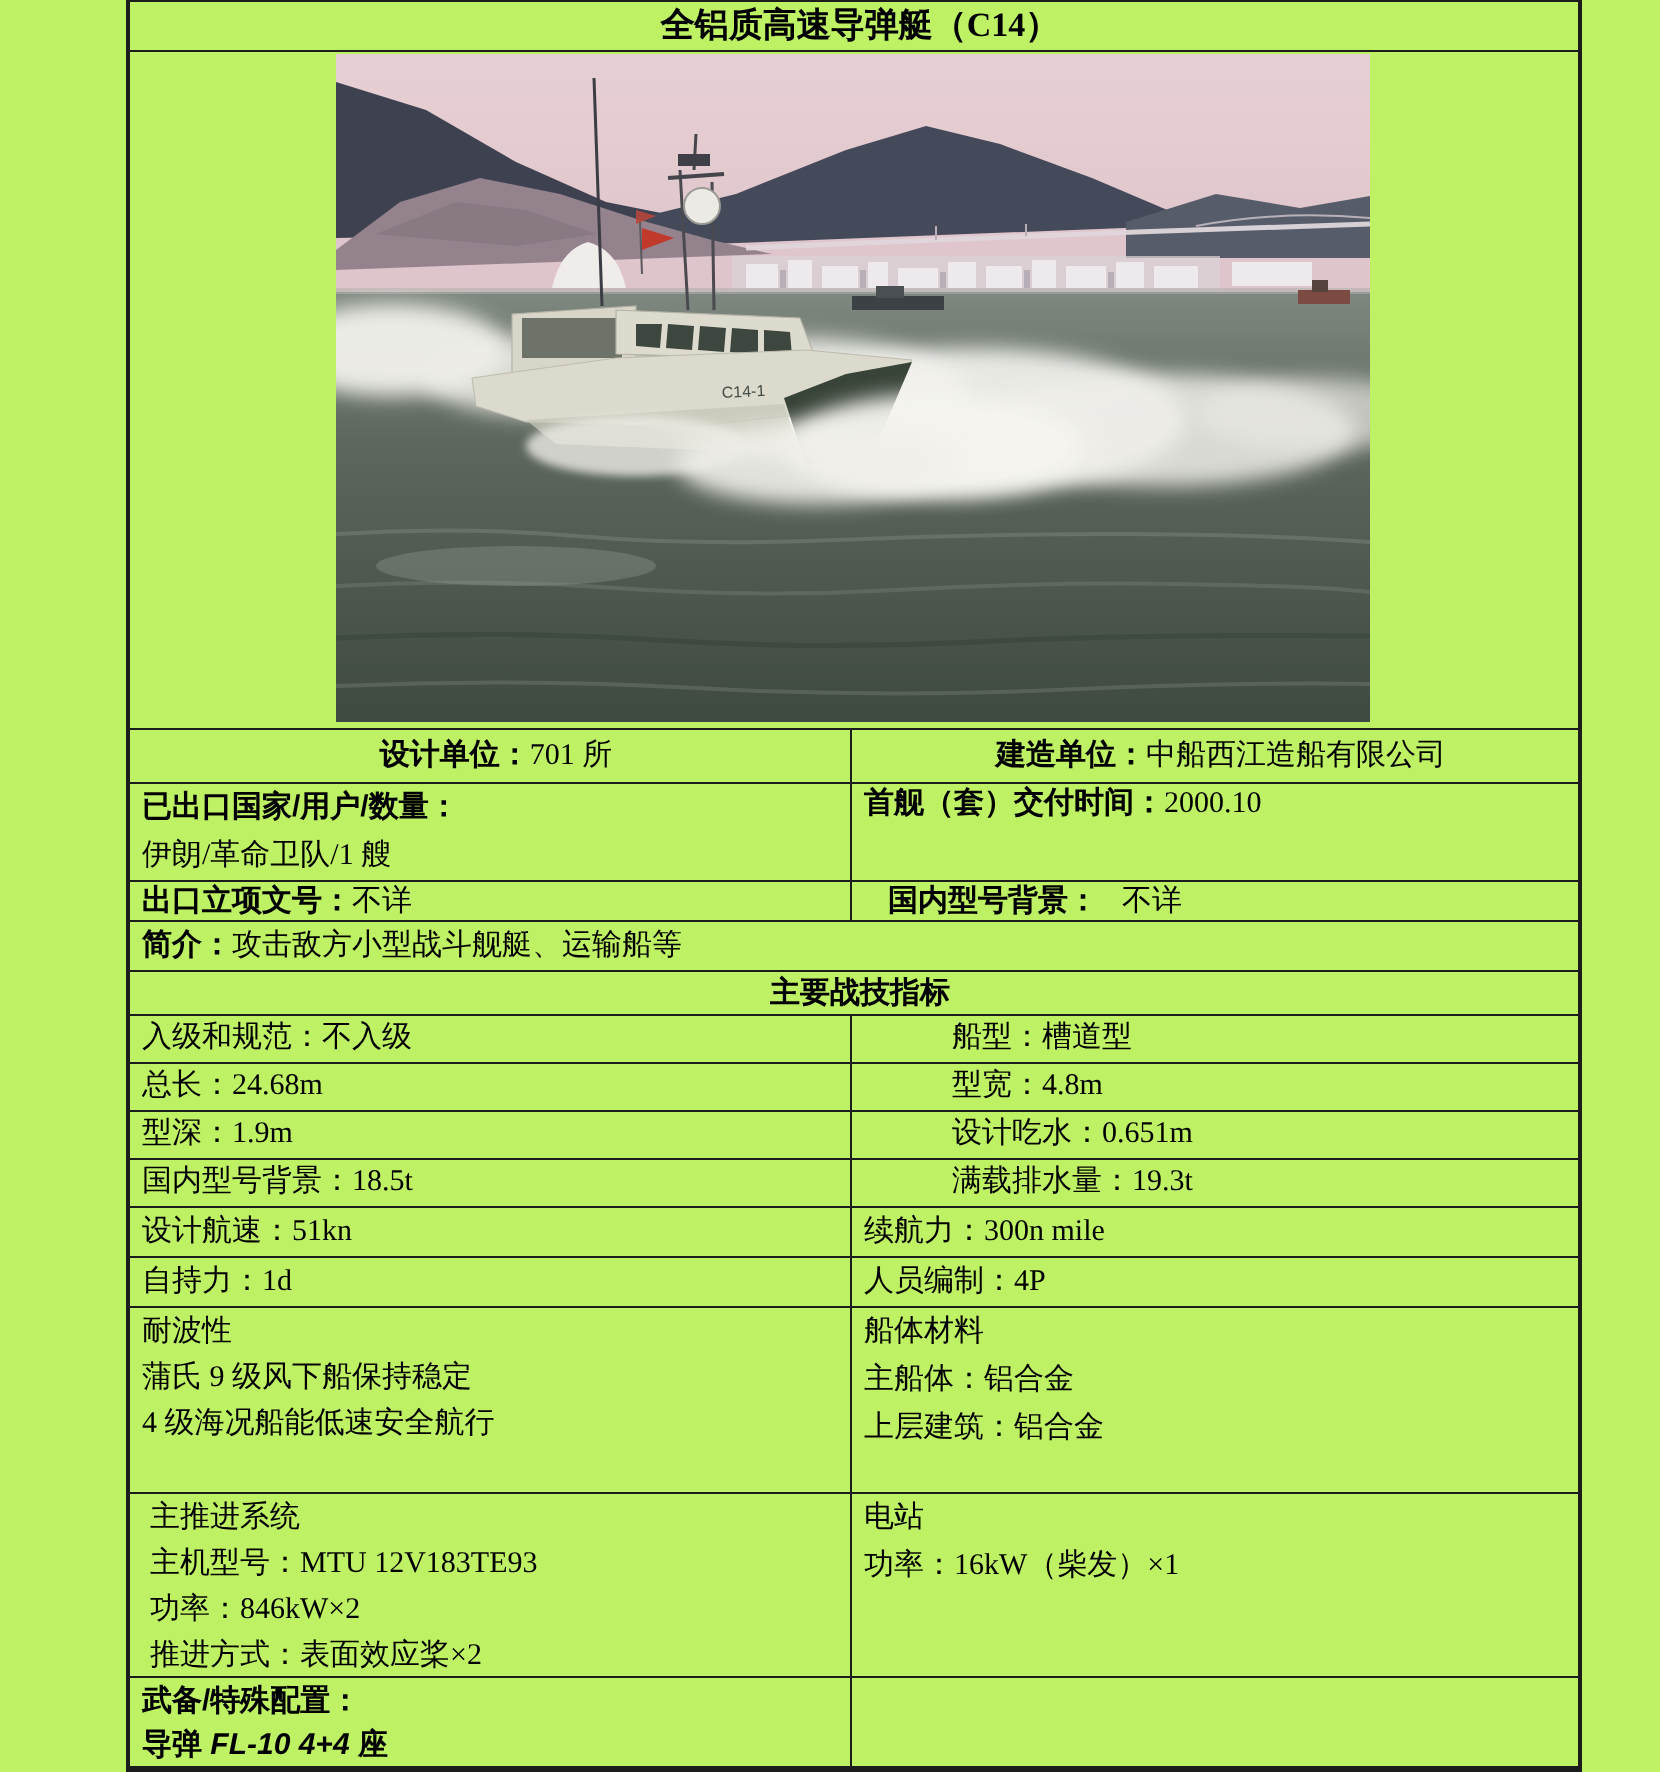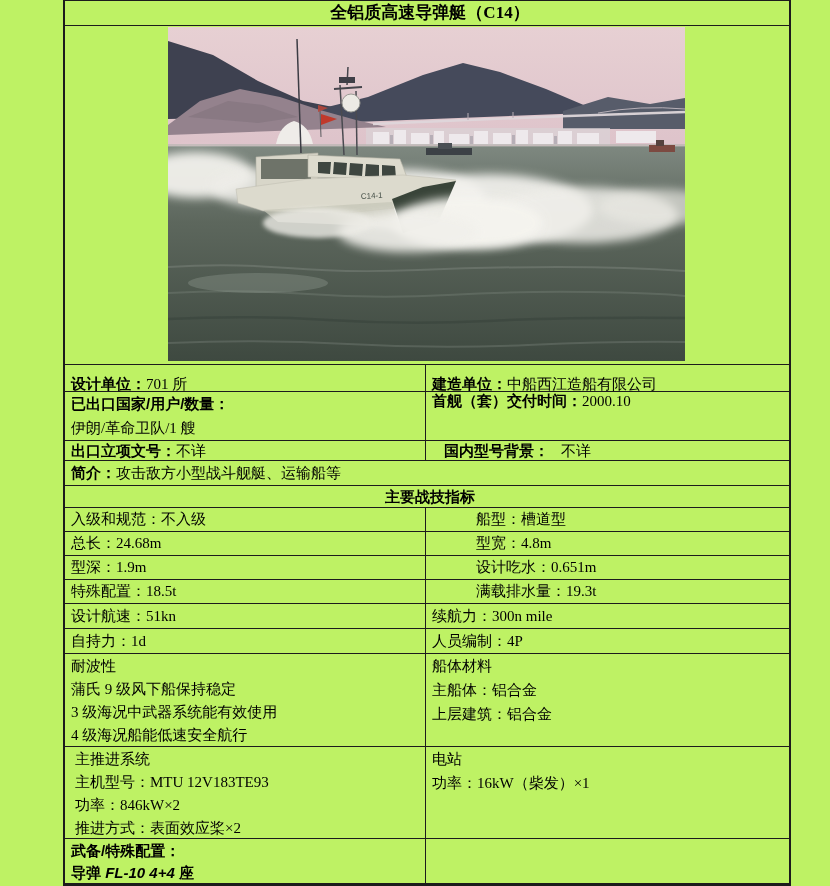--- a/index.html
+++ b/index.html
@@ -13,21 +13,21 @@
   .td{box-sizing:border-box;padding-left:6px;font-size:15px;}
   .td-l{width:361px;border-right:1px solid #1c1c1c;}
   .td-r{flex:1;}
   .full{width:100%;}
   .b{font-weight:bold;font-family:"Liberation Sans","DejaVu Sans",sans-serif;}
   .it{font-style:italic;font-weight:bold;font-family:"Liberation Sans","DejaVu Sans",sans-serif;}
   .gap{margin-left:12px;}
   
   .h-title{height:24px;line-height:24px;}
   .h-photo{height:338px;}
-  .h26{height:26px;line-height:38px;}
+  .h26{height:26px;line-height:26px;text-align:center;}
   .h48{height:48px;}
   .h19{height:19px;line-height:19px;gap:12px;}
   .h24{height:24px;line-height:24px;}
   .h21{height:21px;line-height:21px;}
   .h23{height:23px;line-height:23px;gap:44px;}
   .h92{height:92px;}
   .h91{height:91px;}
   .h44{height:44px;}
   .vc{display:flex;flex-direction:column;justify-content:flex-start;}
   .lines23 div{line-height:23px;}
@@ -221,37 +221,36 @@
     </div>
     <div class="tr h23">
       <div class="td td-l">总长：24.68m</div>
       <div class="td td-r">型宽：4.8m</div>
     </div>
     <div class="tr h23">
       <div class="td td-l">型深：1.9m</div>
       <div class="td td-r">设计吃水：0.651m</div>
     </div>
     <div class="tr h23">
-      <div class="td td-l">特殊配置：18.5t</div>
+      <div class="td td-l">国内型号背景：18.5t</div>
       <div class="td td-r">满载排水量：19.3t</div>
     </div>
     <div class="tr h24">
       <div class="td td-l">设计航速：51kn</div>
       <div class="td td-r">续航力：300n mile</div>
     </div>
     <div class="tr h24">
       <div class="td td-l">自持力：1d</div>
       <div class="td td-r">人员编制：4P</div>
     </div>
 
     <div class="tr h92">
       <div class="td td-l lines23" style="padding-top:1px;">
         <div>耐波性</div>
         <div>蒲氏 9 级风下船保持稳定</div>
-        <div>3 级海况中武器系统能有效使用</div>
         <div>4 级海况船能低速安全航行</div>
       </div>
       <div class="td td-r vc lines24">
         <div>船体材料</div>
         <div>主船体：铝合金</div>
         <div>上层建筑：铝合金</div>
       </div>
     </div>
 
     <div class="tr h91">

